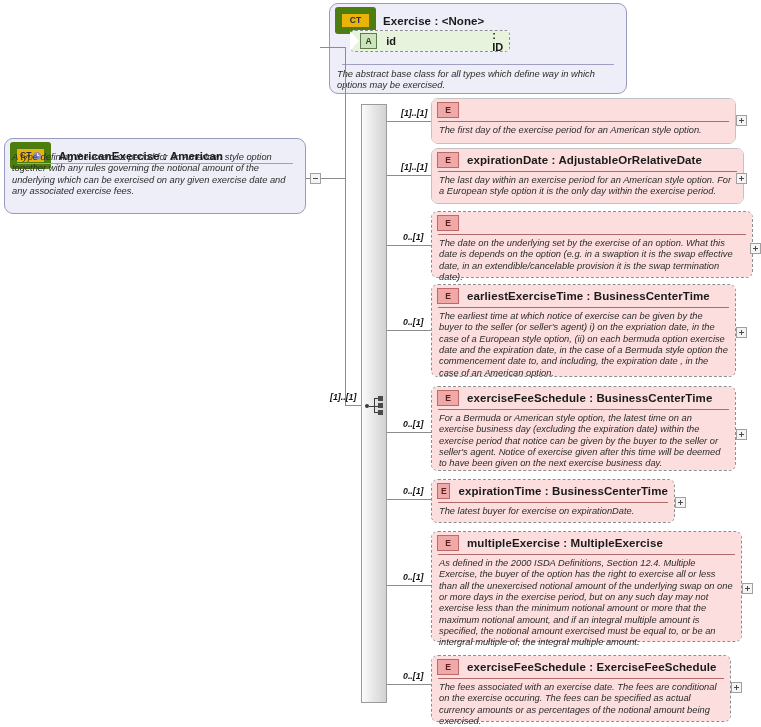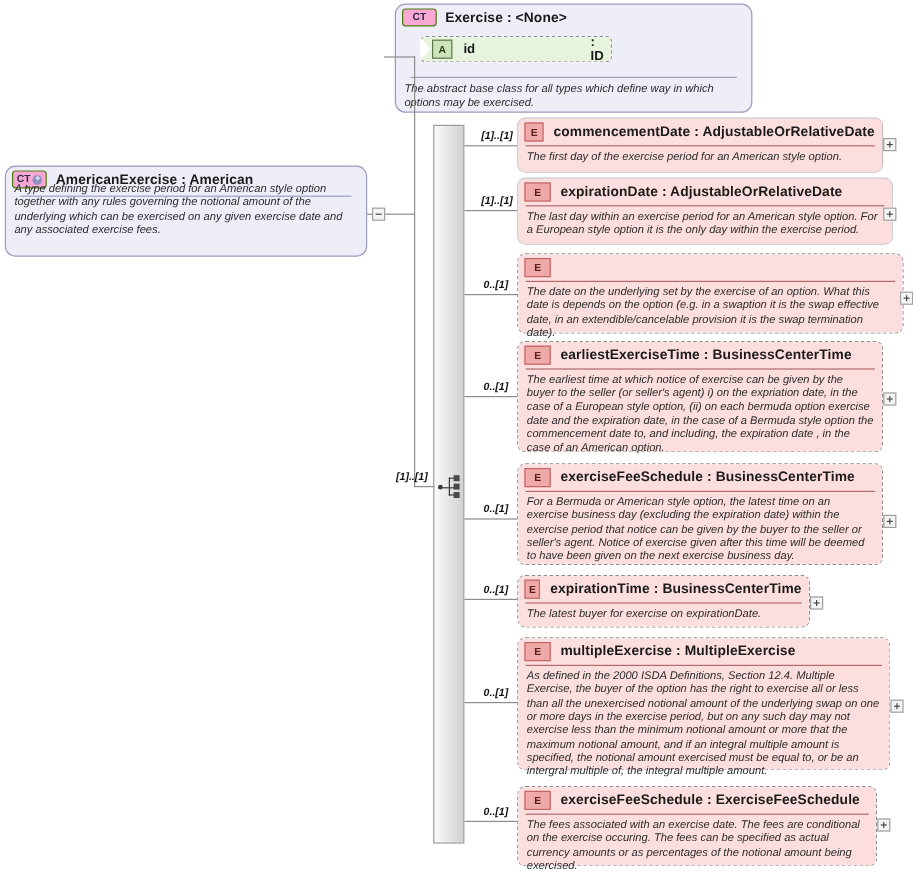--- a/index.html
+++ b/index.html
@@ -61,23 +61,23 @@
   }
   .ct-node .sep { background: #9f9fc2; }
   .badge-ct {
     display: inline-flex;
     align-items: center;
     justify-content: center;
     height: 13px;
     min-width: 21px;
     padding: 0 3px;
     margin-right: 7px;
-    border: 1px solid #4d7c0f;
+    border: 7px solid #4d7c0f;
     border-radius: 3px;
-    background: #f9a8d4;
+    background: #eab308;
     font-size: 8.6px;
     font-weight: bold;
     color: #2b2b50;
     line-height: 1;
   }
   .badge-ct .plusglyph {
     display: inline-block;
     margin-left: 2px;
     width: 8px; height: 8px;
     border-radius: 50%;
@@ -294,21 +294,20 @@
   <div class="card" style="left:330px; top:392px;">[1]..[1]</div>
 
   <div class="ln h" style="left:387px; top:121px; width:44px;"></div>
   <div class="card" style="left:401px; top:108px;">[1]..[1]</div>
   <div class="node el-node" style="left:431px; top:98px; width:305px; height:46px;">
     <div class="el-inner">
       <div class="node-head">
         <span class="badge-e">
             <span>E</span>
           </span>
-        <span class="node-title">commencementDate : AdjustableOrRelativeDate</span>
       </div>
       <div class="sep"></div>
       <div class="node-doc">The first day of the exercise period for an American style option.</div>
     </div>
   </div>
   <div class="plusbox" style="left:736px; top:115px;"></div>
 
   <div class="ln h" style="left:387px; top:175px; width:44px;"></div>
   <div class="card" style="left:401px; top:162px;">[1]..[1]</div>
   <div class="node el-node" style="left:431px; top:148px; width:313px; height:56px;">

